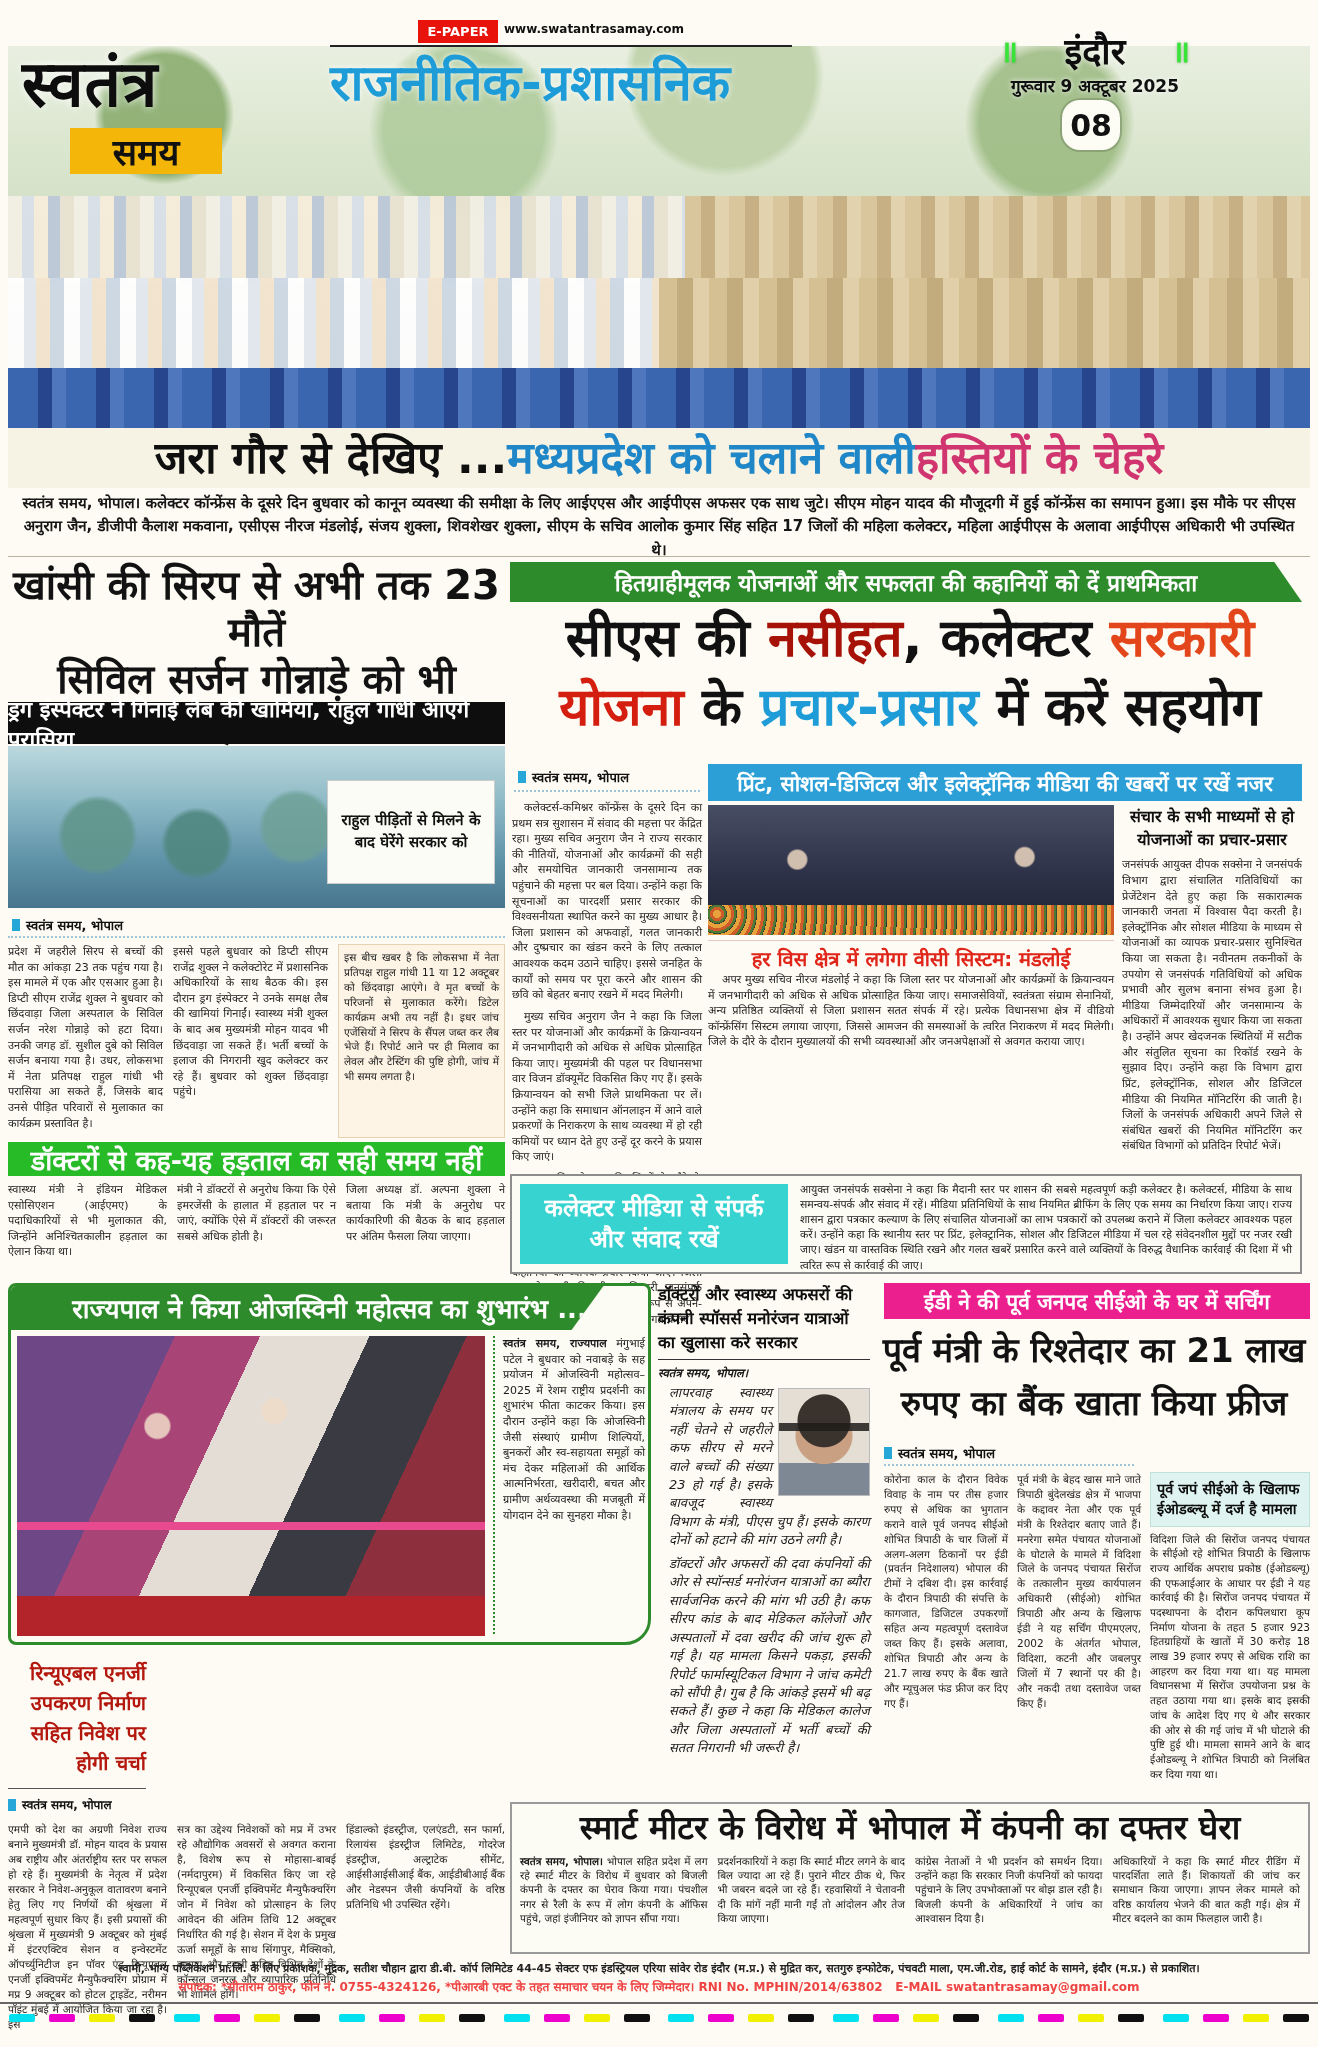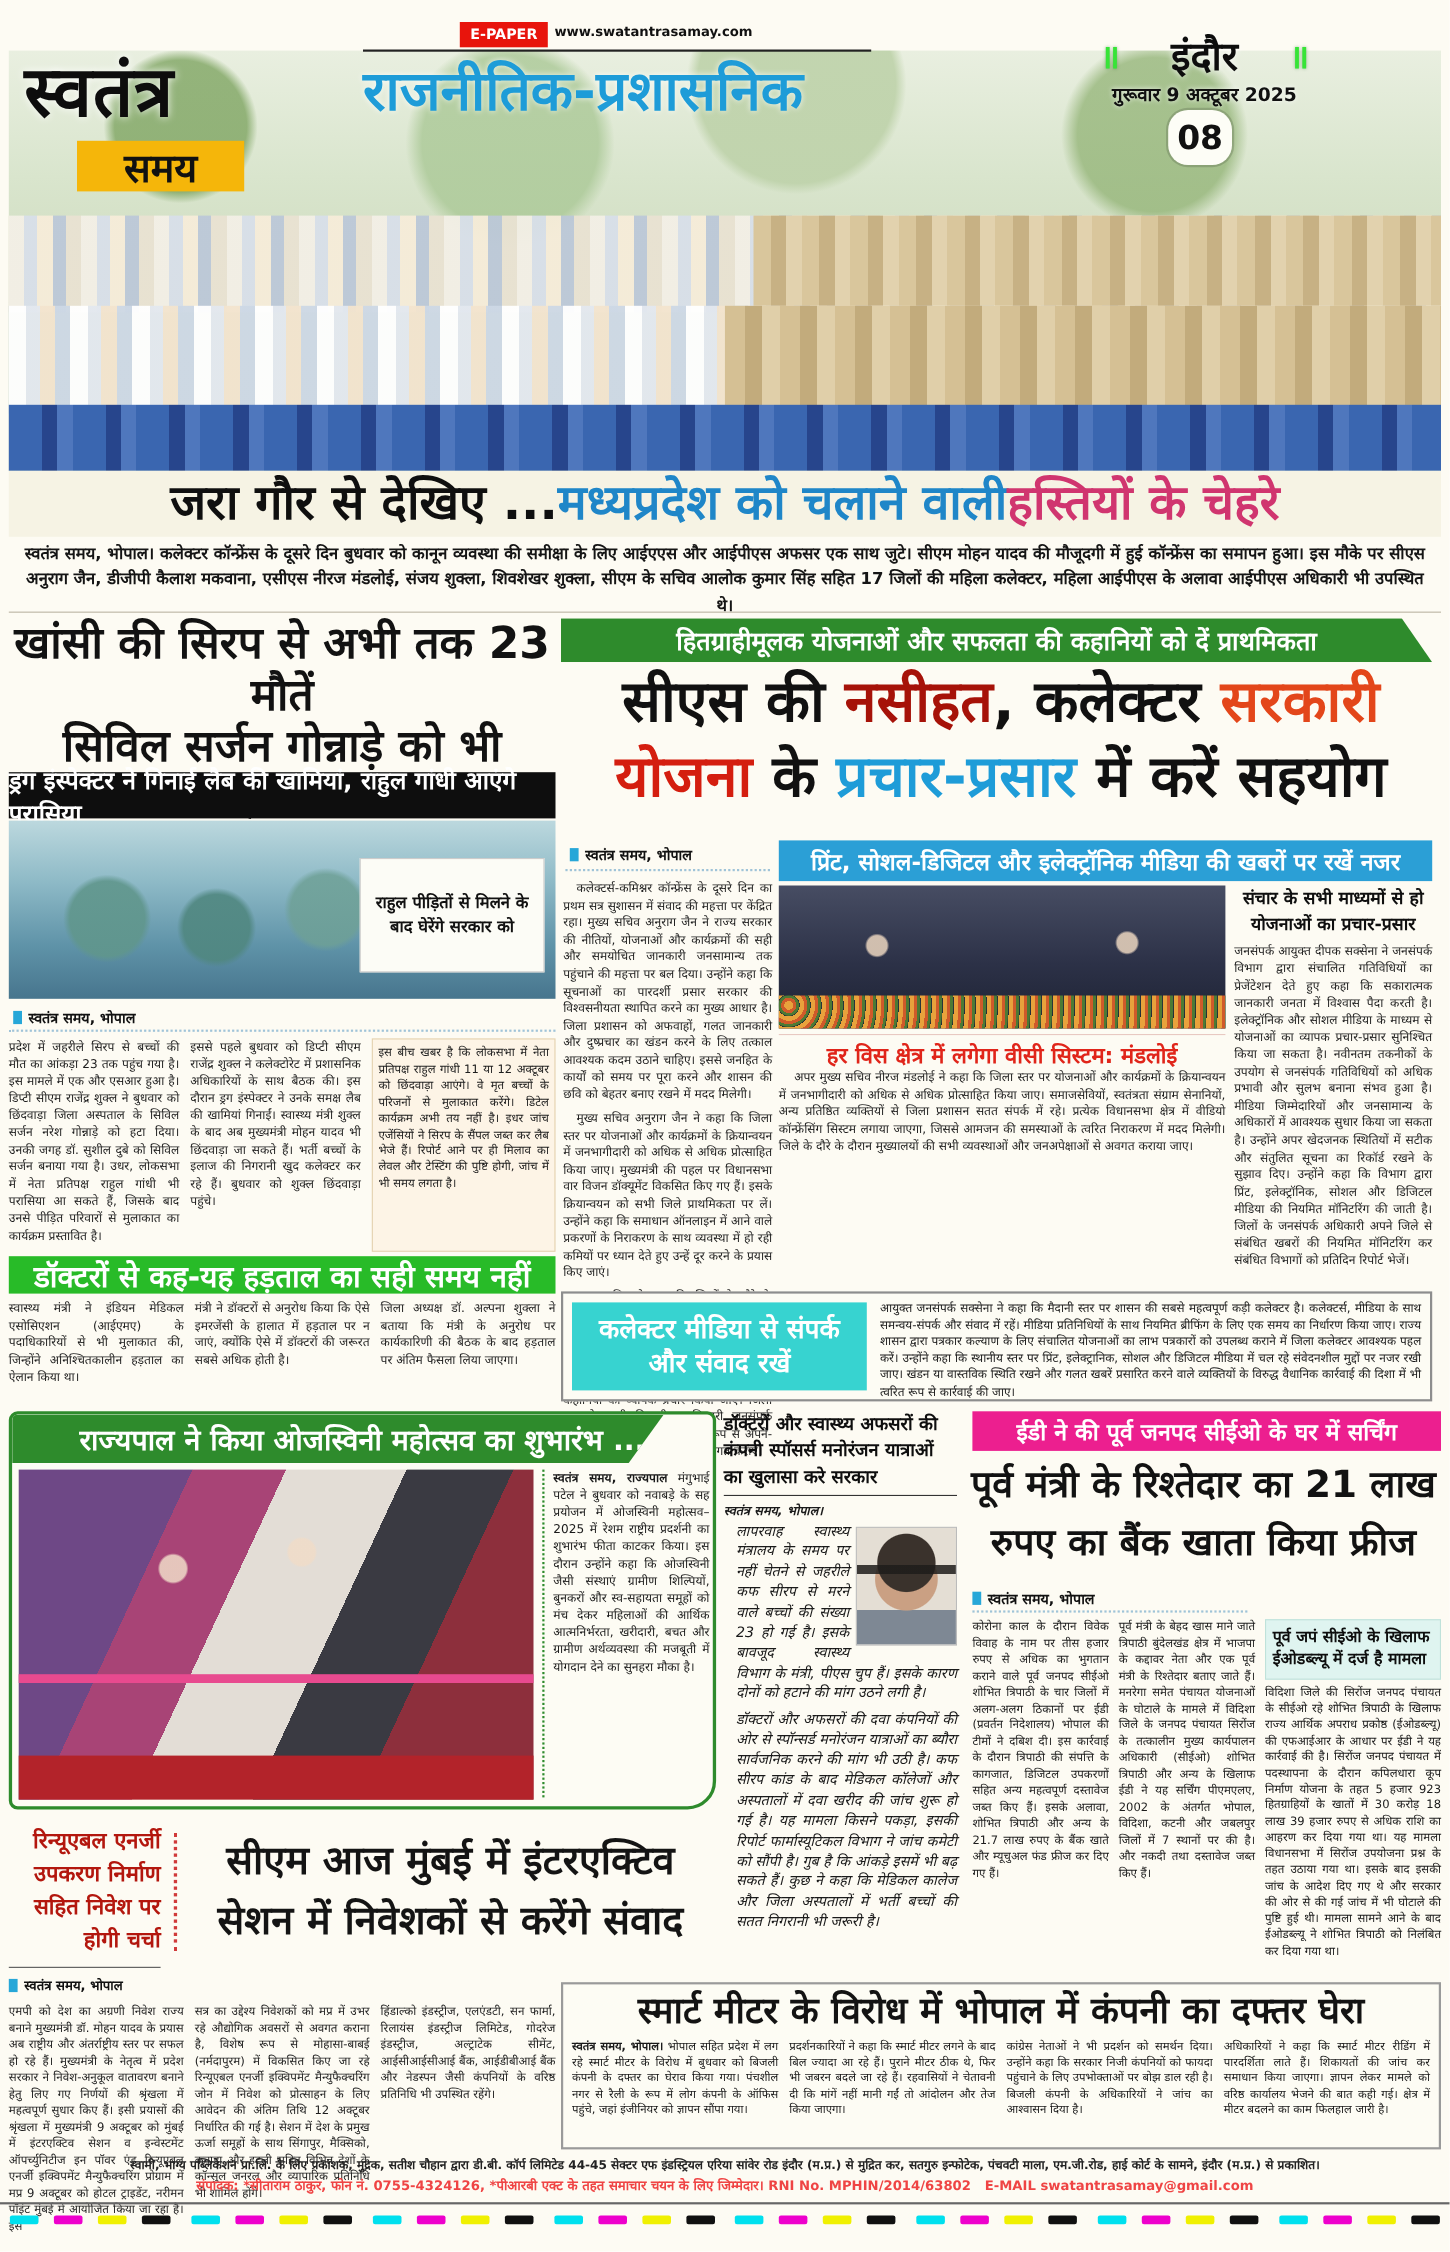--- a/index.html
+++ b/index.html
@@ -274,24 +274,20 @@
       <span>मंगुभाई पटेल ने बुधवार को नवाबड़े के सह प्रयोजन में ओजस्विनी महोत्सव–2025 में रेशम राष्ट्रीय प्रदर्शनी का शुभारंभ फीता काटकर किया। इस दौरान उन्होंने कहा कि ओजस्विनी जैसी संस्थाएं ग्रामीण शिल्पियों, बुनकरों और स्व-सहायता समूहों को मंच देकर महिलाओं की आर्थिक आत्मनिर्भरता, खरीदारी, बचत और ग्रामीण अर्थव्यवस्था की मजबूती में योगदान देने का सुनहरा मौका है।</span>
     </div>
   </div>
 
   <div id="cmLede" class="abs">रिन्यूएबल एनर्जी उपकरण निर्माण सहित निवेश पर होगी चर्चा</div>
   <div id="cmLedeRule" class="abs"></div>
   <div id="cmByline" class="abs byline">
     <span class="sq"></span>
     <span>स्वतंत्र समय, भोपाल</span>
   </div>
-  <div id="cmHeadline" class="abs">
-    <div>सीएम आज मुंबई में इंटरएक्टिव</div>
-    <div>सेशन में निवेशकों से करेंगे संवाद</div>
-  </div>
   <div id="cmBody" class="abs">
     <div class="col body-txt jt">एमपी को देश का अग्रणी निवेश राज्य बनाने मुख्यमंत्री डॉ. मोहन यादव के प्रयास अब राष्ट्रीय और अंतर्राष्ट्रीय स्तर पर सफल हो रहे हैं। मुख्यमंत्री के नेतृत्व में प्रदेश सरकार ने निवेश-अनुकूल वातावरण बनाने हेतु लिए गए निर्णयों की श्रृंखला में महत्वपूर्ण सुधार किए हैं। इसी प्रयासों की श्रृंखला में मुख्यमंत्री 9 अक्टूबर को मुंबई में इंटरएक्टिव सेशन व इन्वेस्टमेंट ऑपर्च्युनिटीज इन पॉवर एंड रिन्यूएबल एनर्जी इक्विपमेंट मैन्युफैक्चरिंग प्रोग्राम में मप्र 9 अक्टूबर को होटल ट्राइडेंट, नरीमन पॉइंट मुंबई में आयोजित किया जा रहा है। इस</div>
     <div class="col body-txt jt">सत्र का उद्देश्य निवेशकों को मप्र में उभर रहे औद्योगिक अवसरों से अवगत कराना है, विशेष रूप से मोहासा-बाबई (नर्मदापुरम) में विकसित किए जा रहे रिन्यूएबल एनर्जी इक्विपमेंट मैन्युफैक्चरिंग जोन में निवेश को प्रोत्साहन के लिए आवेदन की अंतिम तिथि 12 अक्टूबर निर्धारित की गई है। सेशन में देश के प्रमुख ऊर्जा समूहों के साथ सिंगापुर, मैक्सिको, कनाडा और इटली सहित विभिन्न देशों के कॉन्सुल जनरल और व्यापारिक प्रतिनिधि भी शामिल होंगे।</div>
     <div class="col body-txt jt">हिंडाल्को इंडस्ट्रीज, एलएंडटी, सन फार्मा, रिलायंस इंडस्ट्रीज लिमिटेड, गोदरेज इंडस्ट्रीज, अल्ट्राटेक सीमेंट, आईसीआईसीआई बैंक, आईडीबीआई बैंक और नेडस्पन जैसी कंपनियों के वरिष्ठ प्रतिनिधि भी उपस्थित रहेंगे।</div>
   </div>
 
   <div id="docPiece" class="abs">
     <div id="docHead">डॉक्टरों और स्वास्थ्य अफसरों की कंपनी स्पॉसर्स मनोरंजन यात्राओं का खुलासा करे सरकार</div>
     <div id="docByline">स्वतंत्र समय, भोपाल।</div>
     <div id="docBody">

